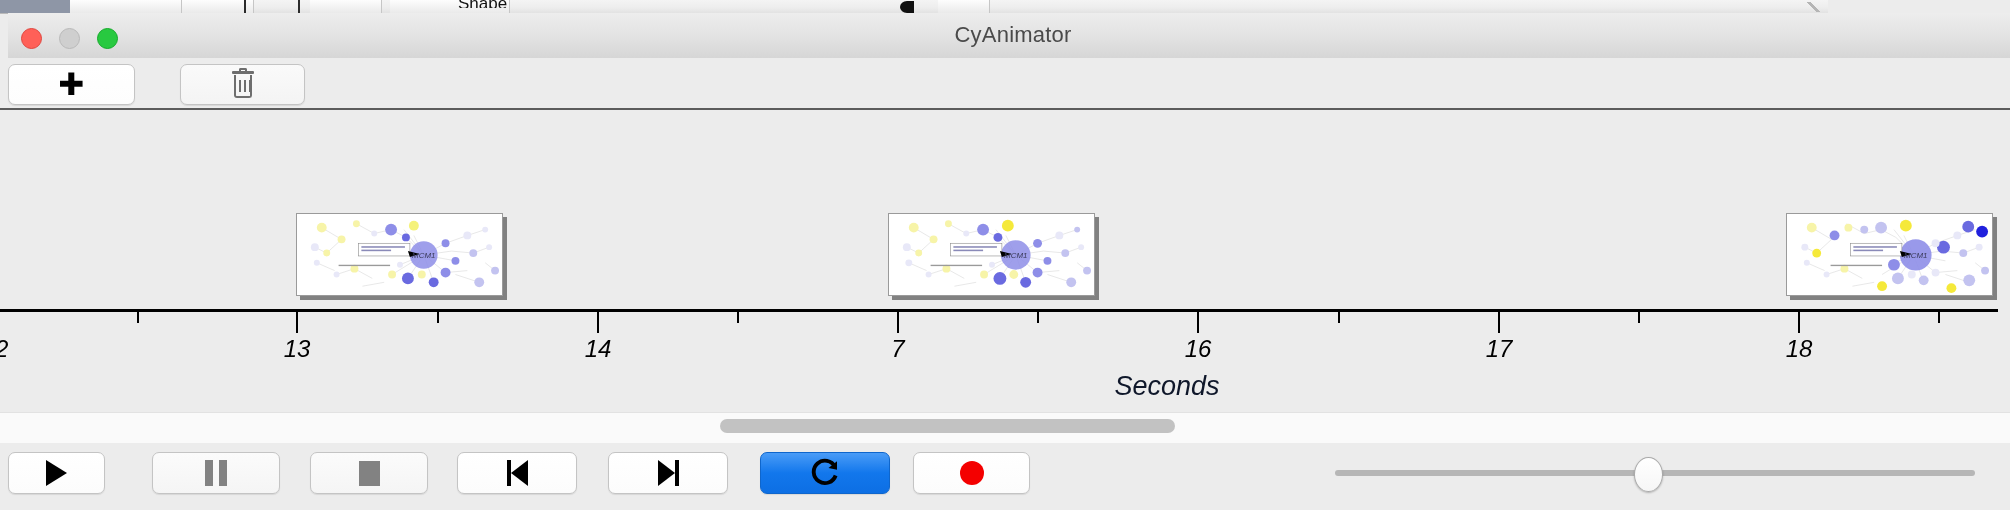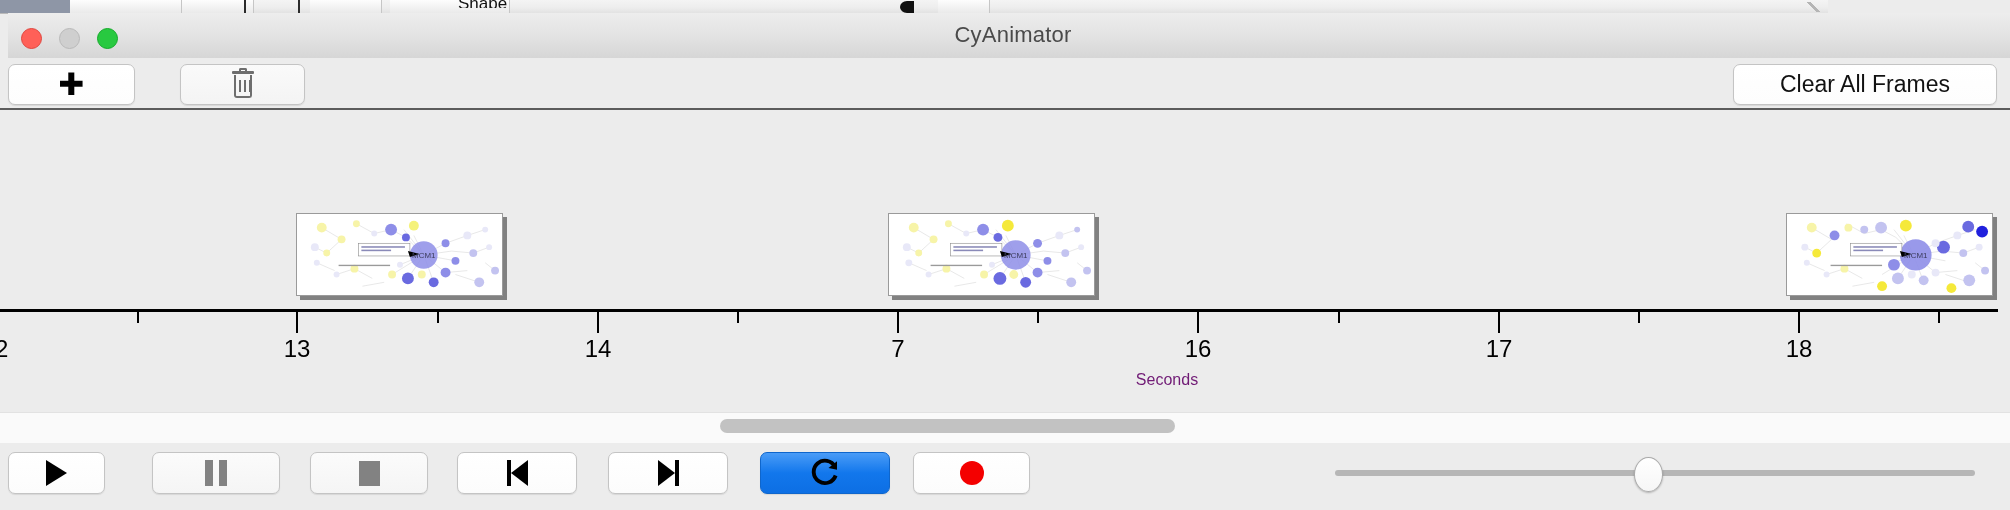--- a/index.html
+++ b/index.html
@@ -54,28 +54,28 @@
   .trash-ico .hdl{position:absolute;top:-3px;left:8px;width:8px;height:4px;
      border:2px solid #6e6e6e;border-bottom:none;border-radius:2px 2px 0 0;box-sizing:border-box;}
   .trash-ico .can{position:absolute;top:4px;left:3px;width:18px;height:23px;
      border:2px solid #6e6e6e;border-top:none;box-sizing:border-box;
      border-radius:0 0 3px 3px;}
   .trash-ico .bar{position:absolute;top:9px;width:2px;height:12px;background:#6e6e6e;}
   .sep-line{position:absolute;left:0;top:108px;width:2010px;height:2px;background:#5c5c5c;}
 
   
   .timeline{position:absolute;left:0;top:110px;width:1998px;height:300px;background:#ececec;
-    overflow:hidden;}
+    overflow:hidden;font-style:italic;}
   .axis-line{position:absolute;left:0;top:309px;width:2010px;height:3px;background:#000;}
   .tick{position:absolute;background:#000;top:312px;width:2px;}
   .tick.major{height:21px;}
   .tick.minor{height:11px;}
   .ticklabel{position:absolute;top:335px;font-size:24px;color:#000;
      transform:translateX(-50%);white-space:nowrap;}
-  .axis-title{position:absolute;top:371px;font-size:16px;color:#701a75;
+  .axis-title{position:absolute;top:371px;font-size:27px;color:#0f172a;
      transform:translateX(-50%);white-space:nowrap;}
 
   
   .frame{position:absolute;box-sizing:border-box;background:#fff;
     border:1px solid #9a9a9a;box-shadow:4px 4px 0 0 rgba(110,110,110,.85);
     overflow:hidden;}
   .frame svg{display:block;width:100%;height:100%;}
 
   
   .scrollarea{position:absolute;left:0;top:412px;width:2010px;height:30px;
@@ -149,23 +149,20 @@
     <div class="tbtn grayed" style="left:180px;top:6px;width:125px;height:41px;">
       <span class="trash-ico">
         <span class="hdl"></span>
           <span class="lid"></span>
           <span class="can"></span>
         <span class="bar" style="left:8px;"></span>
         <span class="bar" style="left:13px;"></span>
         <span class="bar" style="left:18px;"></span>
       </span>
     </div>
-    <div class="tbtn white" style="left:1733px;top:6px;width:264px;height:41px;">
-      <span style="font-size:23px;color:#111;">Clear All Frames</span>
-    </div>
   </div>
   <div class="sep-line"></div>
 
   <div class="timeline">
 
     <div class="frame" style="left:296px;top:103px;width:207px;height:83px;">
       <svg viewBox="0 0 207 83" preserveAspectRatio="none">
         <rect width="207" height="83" fill="#ffffff"></rect>
         <g stroke="#cfcfcf" stroke-width="0.5" fill="none">
           <path d="M25 14 L45 26 M45 26 L30 40 M30 40 L18 34 M60 10 L78 20 M78 20 L95 16

